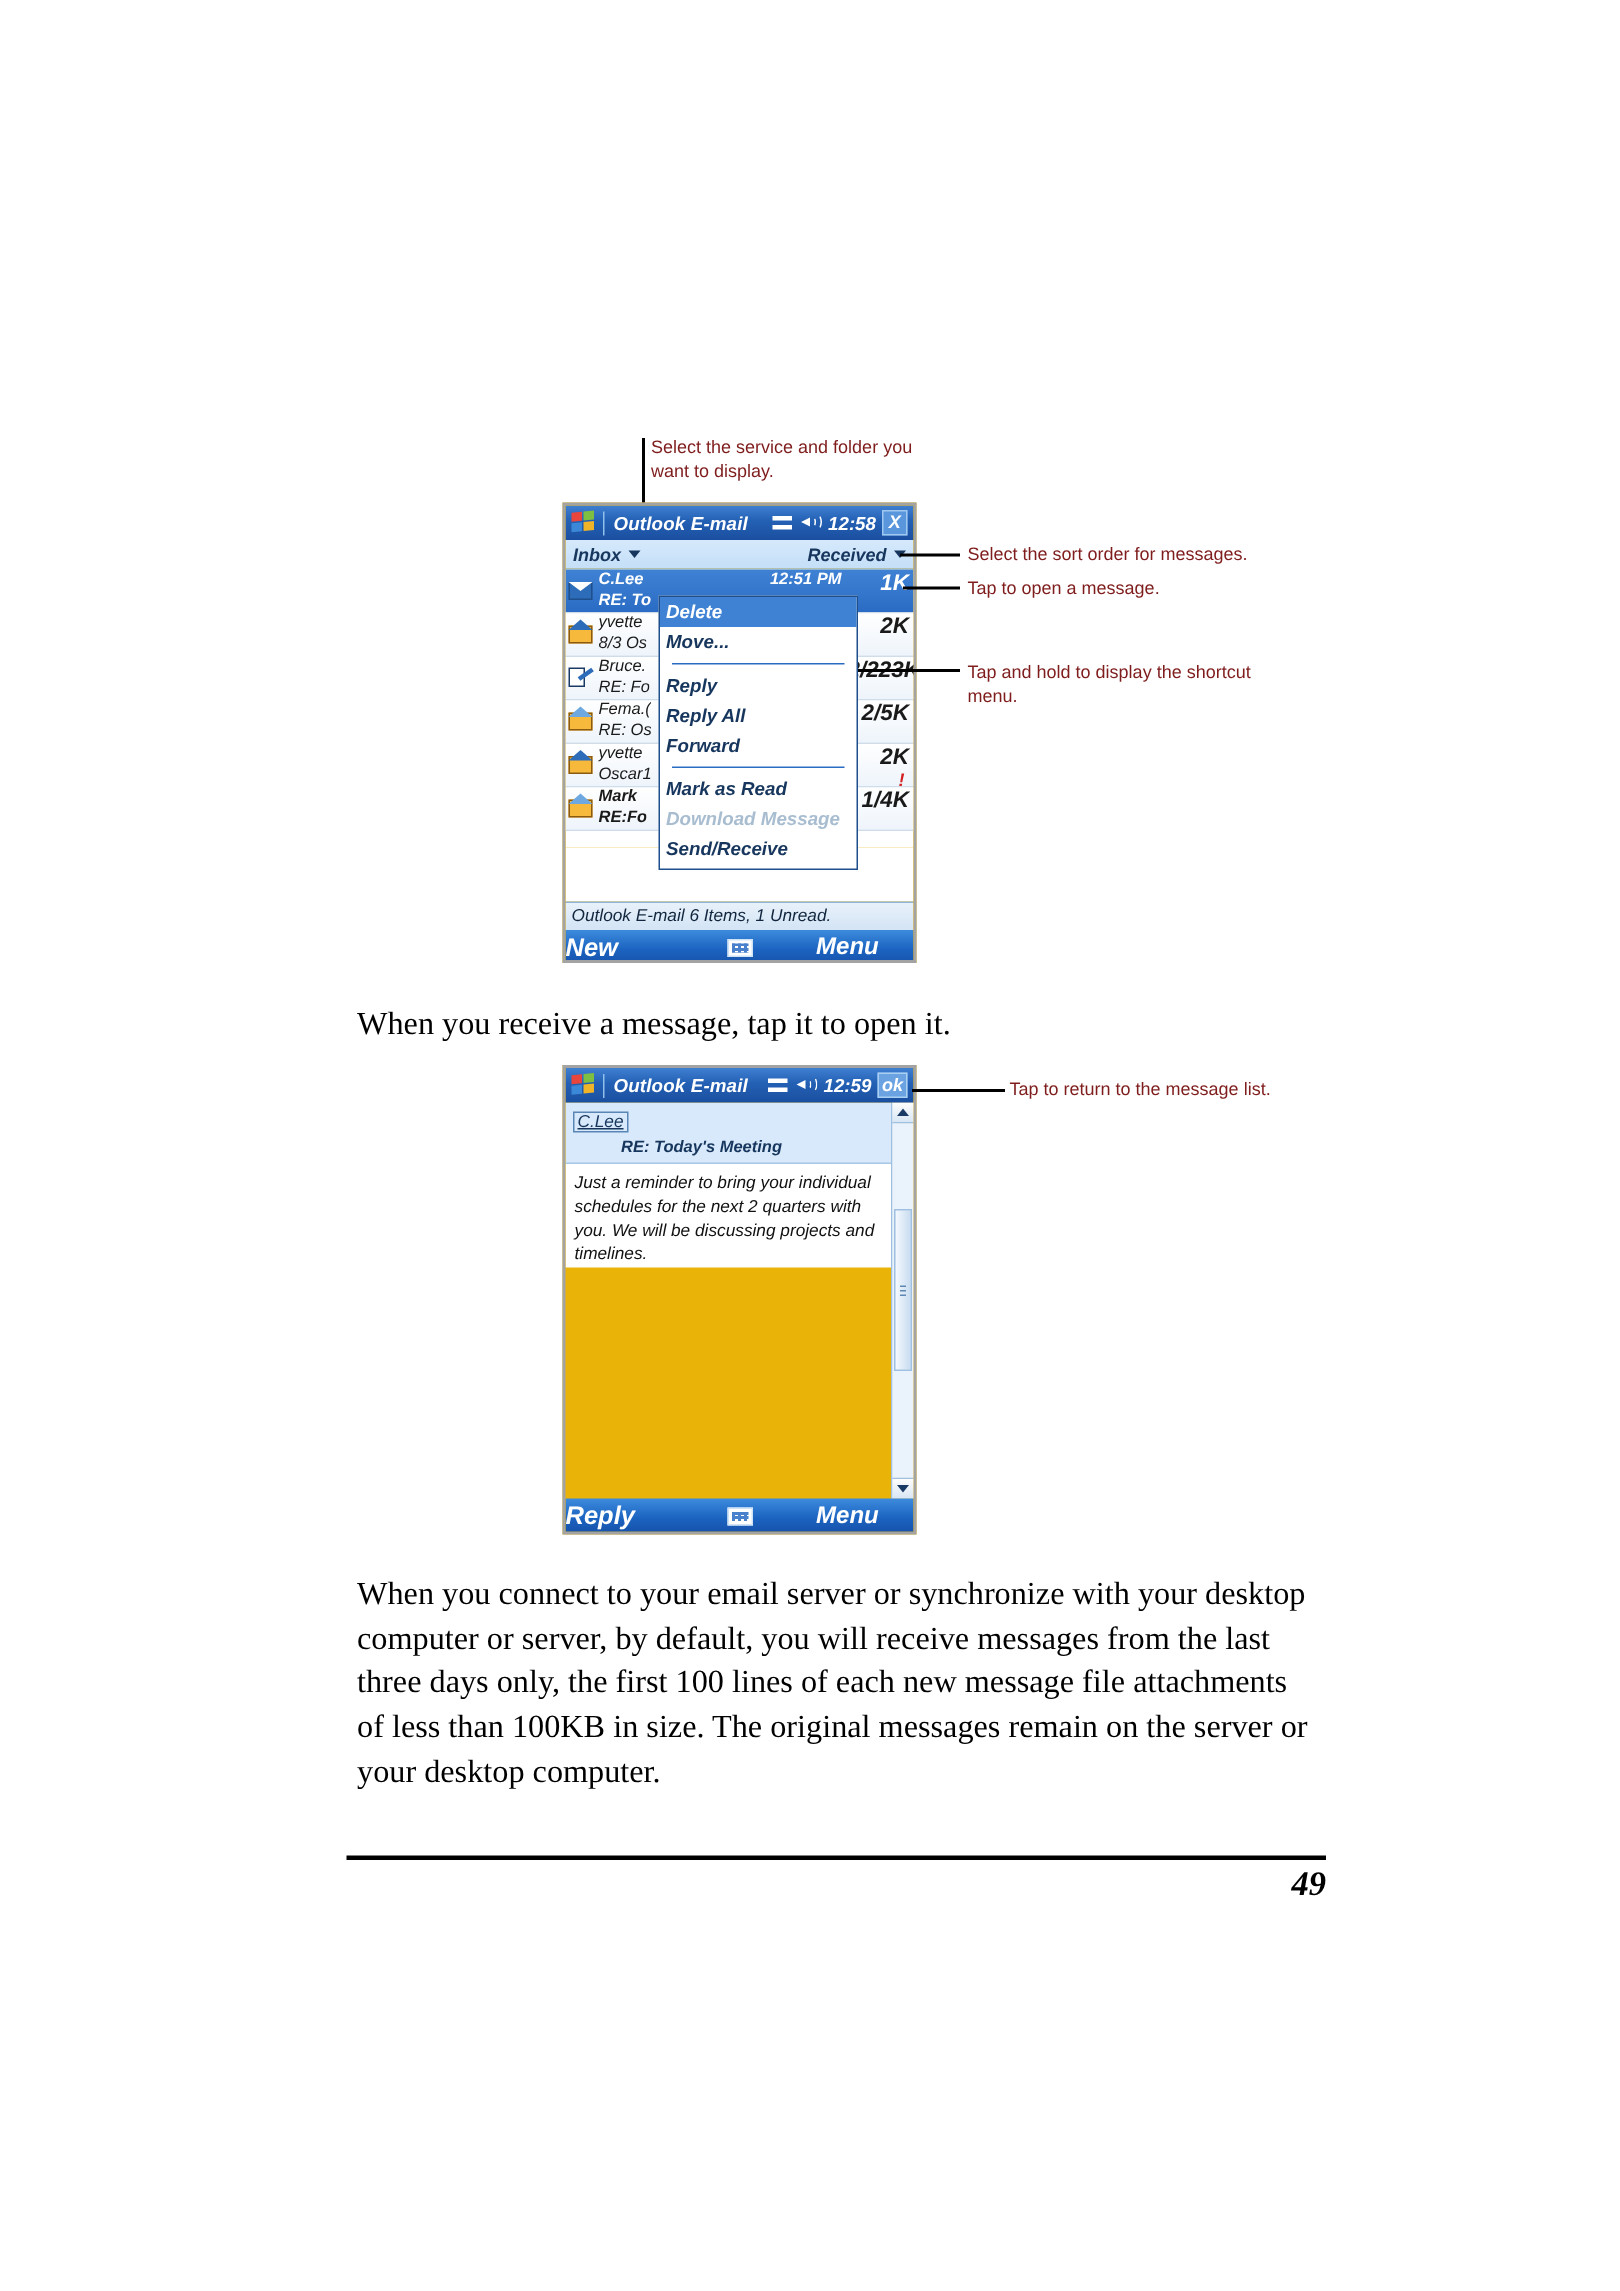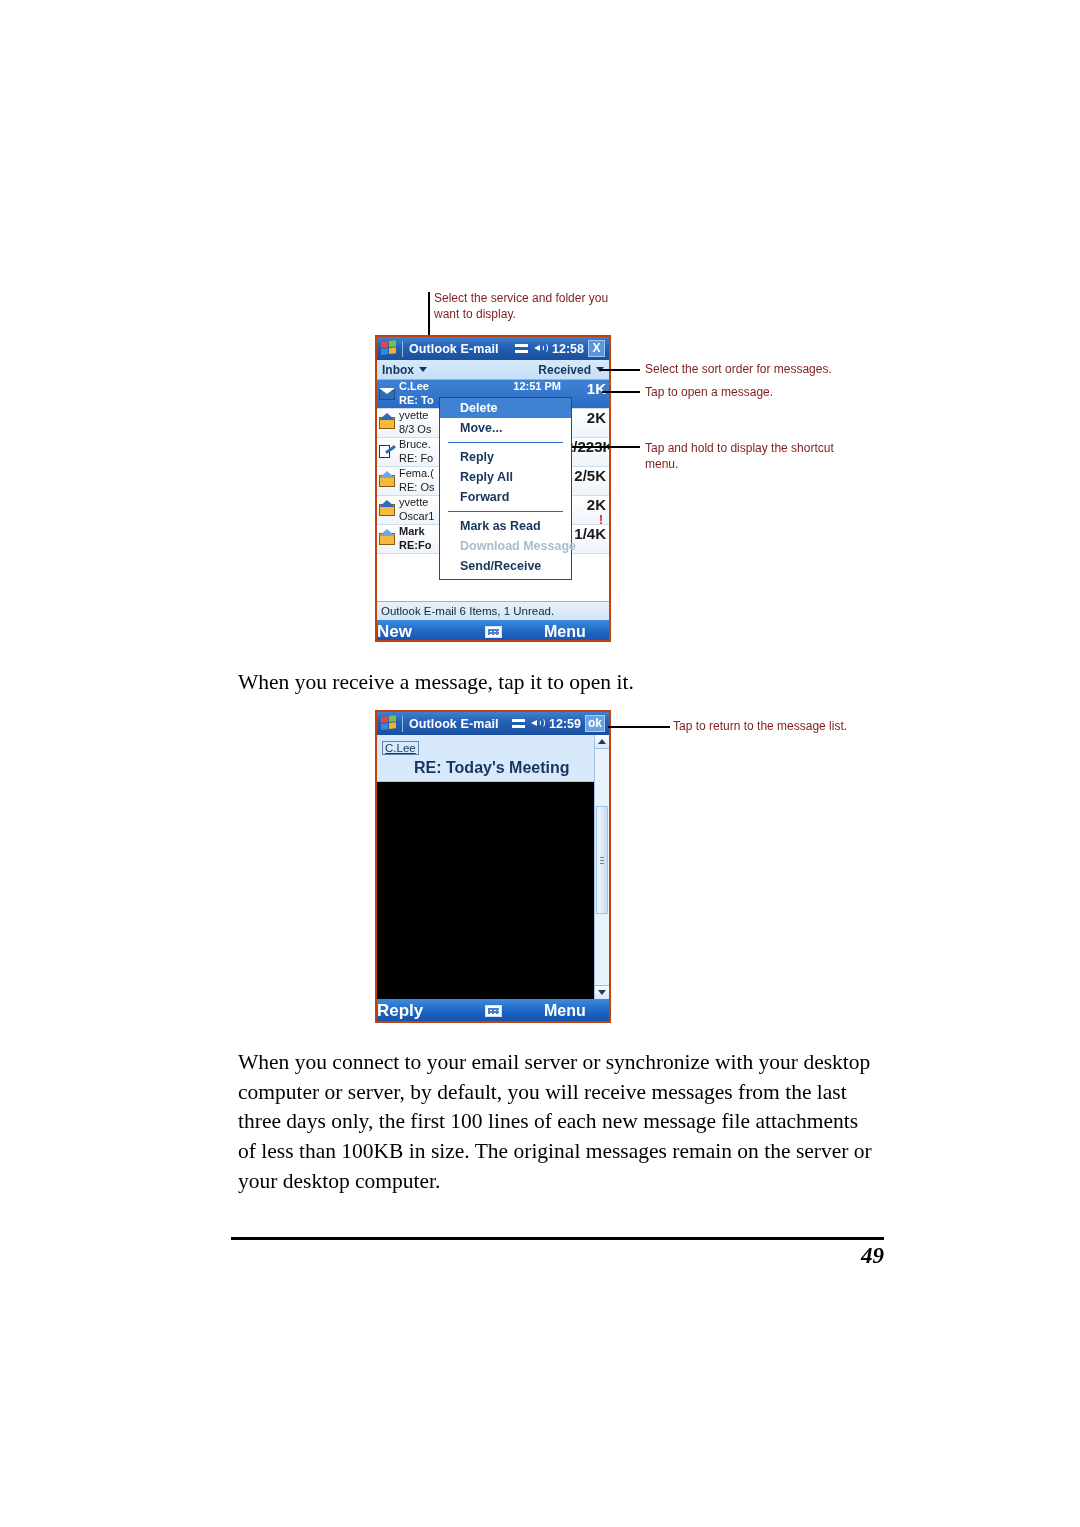--- a/index.html
+++ b/index.html
@@ -46,24 +46,25 @@
     font-size: 12px;
     line-height: 1.32;
     color: #7f1d1d;
   }
   .leader-h { position: absolute; height: 2px; background:#000; }
   .leader-v { position: absolute; width: 2px; background:#000; }
 
   
   .device {
     position: absolute;
-    background: #000000;
-    border: 2px solid #c2410c;
+    background: #eab308;
+    border: 2px solid #a3a3a3;
     font-family: "Liberation Sans", sans-serif;
     overflow: hidden;
+    font-style: italic;
   }
 
   
   .titlebar {
     height: 23px;
     background: linear-gradient(to bottom, #3f7fd0 0%, #2360b4 45%, #1b4fa0 100%);
     display: flex;
     align-items: center;
     position: relative;
     padding: 0 3px;
@@ -183,21 +184,21 @@
   .icon-draft .pg{ position:absolute;left:0;top:0;width:11px;height:13px;background:#fff;border:1.5px solid #1a3a66;}
   .icon-draft .pen{ position:absolute;left:6px;top:3px;width:11px;height:3px;background:#2d6cb8;transform:rotate(-35deg);}
 
   
   .ctxmenu{
     position:absolute; background:#fff; border:1px solid #1f4e8c;
     z-index:30; padding-bottom:3px;
   }
   .ctx-item{
     font-size:12.5px; font-weight:bold; color:#17365d;
-    padding:3px 8px 3px 20px; white-space:nowrap;
+    padding:3px 8px 3px 4px; white-space:nowrap;
   }
   .ctx-item.sel{ background:#3f82d4; color:#fff; }
   .ctx-item.disabled{ color:#a8bdd0; }
   .ctx-sep{ height:1px; background:#2a6cc4; margin:4px 8px; }
 
   
   .statusbar{
     height:19px; background: linear-gradient(to bottom,#e8f1fa 0%,#d3e4f5 100%);
     border-top:1px solid #8fb6d9;
     display:flex;align-items:center;padding-left:4px;
@@ -221,21 +222,21 @@
   }
 
   
   .reader-head{
     background:#d7e9fa; padding:3px 5px 4px 5px; border-bottom:1px solid #a8c8e6;
   }
   .reader-from{
     display:inline-block; font-size:11.5px; color:#17365d;
     border:1px solid #5a86b5; padding:0 2px; text-decoration:underline;
   }
-  .reader-subj{ font-size:16px;font-weight:bold;color:#17365d;margin-top:3px;padding-left:32px; }
+  .reader-subj{ font-size:11px;font-weight:bold;color:#17365d;margin-top:3px;padding-left:32px; }
   .reader-body{
     background:#fff; padding:6px 6px 0 6px; font-size:11.5px; color:#111; line-height:1.37;
   }
   .reader-area{ display:flex; }
   .reader-col{ flex:1; min-width:0; }
   .scrollbar{
     width:15px; flex:none; background:#eef4fb; border-left:1px solid #9fc0e0;
     display:flex; flex-direction:column;
   }
   .sb-arrow{
@@ -494,20 +495,21 @@
       <div class="tb-ok">ok</div>
     </div>
   </div>
 
   <div class="reader-area" style="height:264px;">
     <div class="reader-col">
       <div class="reader-head">
         <span class="reader-from">C.Lee</span>
         <div class="reader-subj">RE: Today's Meeting</div>
       </div>
+      <div class="reader-body">Just a reminder to bring your individual schedules for the next 2 quarters with you. We will be discussing projects and timelines.</div>
     </div>
     <div class="scrollbar">
       <div class="sb-arrow">
           <span class="tri-up"></span>
         </div>
       <div class="sb-track">
         <div class="sb-thumb"></div>
       </div>
       <div class="sb-arrow bottom">
           <span class="tri-dn"></span>

